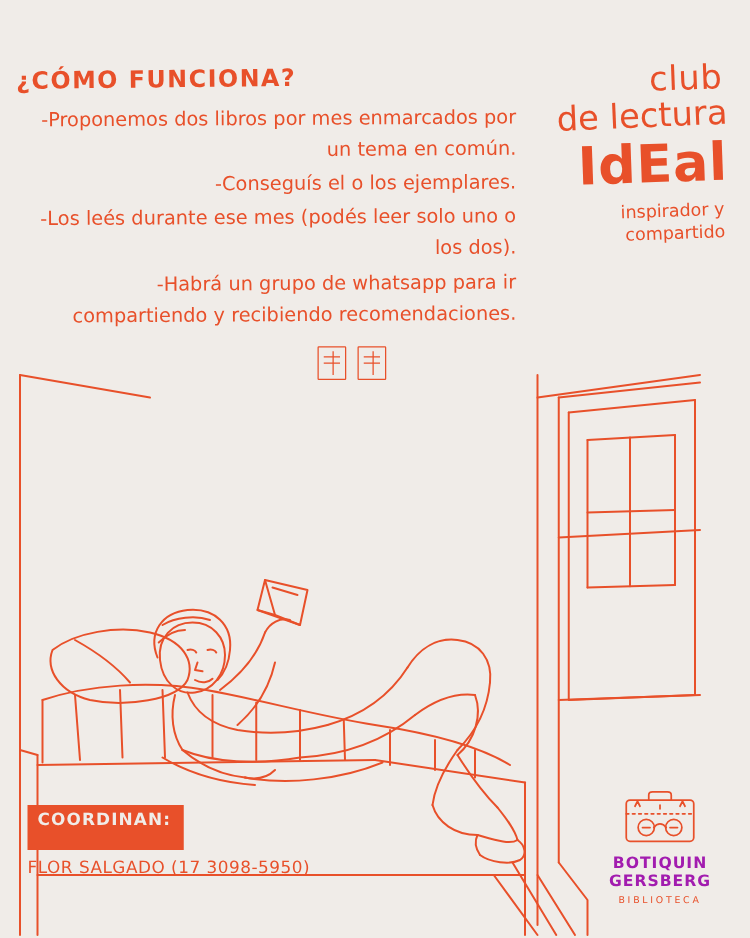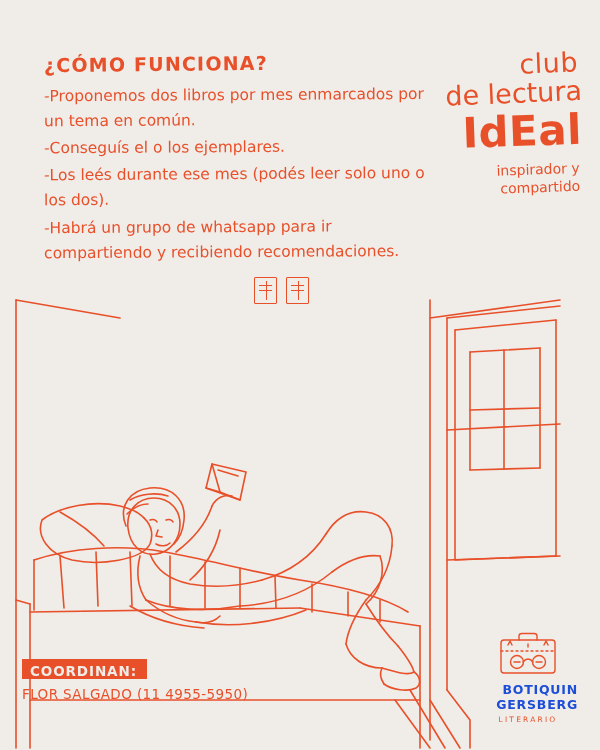--- a/index.html
+++ b/index.html
@@ -72,36 +72,37 @@
     line-height: 1.25;
     color: #e8502a;
     margin-top: 9px;
     transform: rotate(-2deg);
     padding-right: 2px;
   }
 
   
   .content {
     position: absolute;
-    left: 44px;
+    left: 13px;
     top: 52px;
     width: 400px;
   }
   .section-title {
     font-size: 19px;
     font-weight: bold;
     letter-spacing: 1.2px;
     color: #e8502a;
     margin: 0 0 9px 0;
     transform: rotate(-0.6deg);
   }
   .bullets {
     list-style: none;
     margin: 0;
     padding: 0;
+    text-align: right;
   }
   .bullets li {
     font-size: 15.5px;
     line-height: 1.62;
     color: #e8502a;
     margin-bottom: 2px;
     transform: rotate(-0.35deg);
   }
   .section2 {
     margin-top: 26px;
@@ -156,21 +157,21 @@
     bottom: 48px;
     width: 265px;
   }
   .coord-head {
     display: inline-block;
     background: #e8502a;
     color: #f0ece8;
     font-size: 13.5px;
     font-weight: bold;
     letter-spacing: 0.9px;
-    padding: 4px 10px 0 8px;
+    padding: 4px 10px 16px 8px;
   }
   .coord-name {
     font-size: 13.5px;
     color: #e8502a;
     letter-spacing: 0.4px;
     margin-top: 6px;
   }
   .coord-name + .coord-name {
     margin-top: 3px;
   }
@@ -187,22 +188,21 @@
     width: 62px;
     height: 46px;
     margin: 0 auto 6px auto;
     position: relative;
   }
   .logo-name {
     font-size: 12.5px;
     font-weight: bold;
     line-height: 1.15;
     letter-spacing: 0.8px;
-    color: #1d4ed8;
-    text-align: right;
+    color: #a21caf;
   }
   .logo-sub {
     font-size: 7.5px;
     letter-spacing: 2.2px;
     color: #e8502a;
     margin-top: 3px;
   }
 </style>
 </head>
 <body>
@@ -329,37 +329,37 @@
 
   </div>
 
   <div class="book-icons">
     <div class="book-ico"></div>
     <div class="book-ico"></div>
   </div>
 
   <div class="coordinators">
     <div class="coord-head">COORDINAN:</div>
-    <div class="coord-name">FLOR SALGADO (11 4955-5950)</div>
+    <div class="coord-name">FLOR SALGADO (17 3098-5950)</div>
   </div>
 
   <div class="logo">
     <div class="logo-mark">
       <svg width="62" height="46" viewBox="0 0 62 46" xmlns="http://www.w3.org/2000/svg" fill="none" stroke="#e8502a" stroke-width="1.4" stroke-linecap="round" stroke-linejoin="round">
         <rect x="4" y="9" width="54" height="33" rx="3"></rect>
         <path d="M22 9 L22 5 C22 3.4 23.2 2.5 25 2.5 L37 2.5 C38.8 2.5 40 3.4 40 5 L40 9"></path>
         <path d="M4 20 L58 20" stroke-dasharray="2 3"></path>
         <circle cx="20" cy="31" r="6.5"></circle>
         <circle cx="42" cy="31" r="6.5"></circle>
         <path d="M26 31 C29 27 33 27 36 31"></path>
         <path d="M17 31 L23 31"></path>
         <path d="M39 31 L45 31"></path>
         <path d="M11 14 L13 10 L15 14"></path>
         <path d="M47 14 L49 10 L51 14"></path>
         <path d="M31 13 L31 16"></path>
       </svg>
     </div>
     <div class="logo-name">BOTIQUIN</div>
     <div class="logo-name">GERSBERG</div>
-    <div class="logo-sub">LITERARIO</div>
+    <div class="logo-sub">BIBLIOTECA</div>
   </div>
 
 </div>
 
 </body></html>

